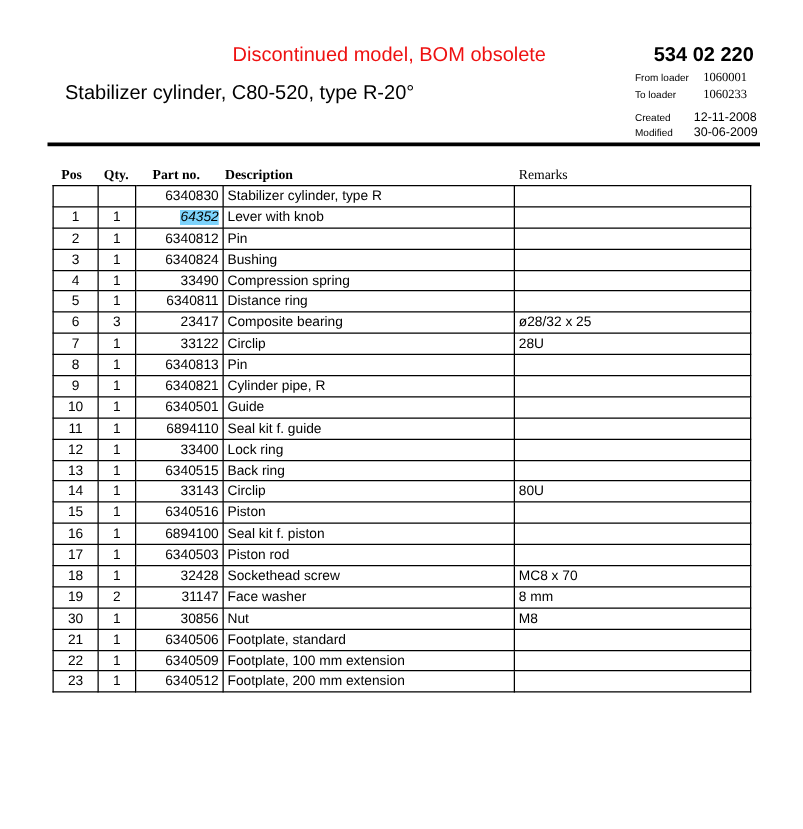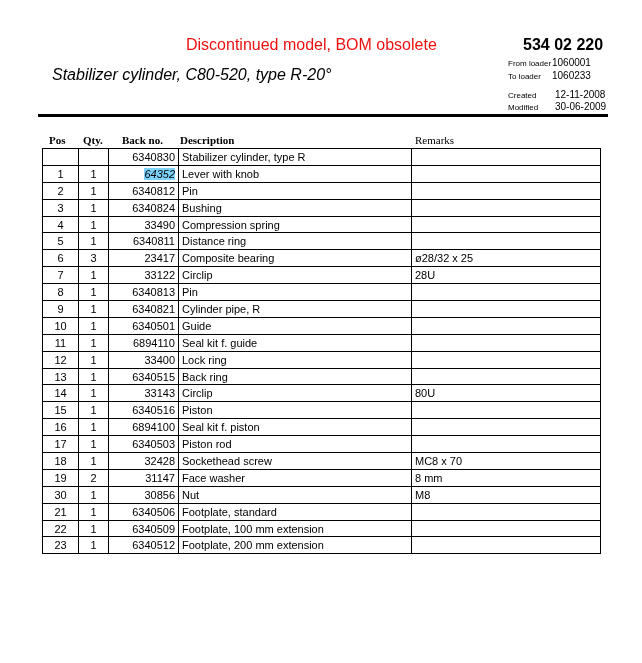--- a/index.html
+++ b/index.html
@@ -1,27 +1,27 @@
 <!DOCTYPE html>
 <html><head>
   <meta charset="utf-8">
   <style>
     html, body { margin: 0; padding: 0; background: #ffffff; }
     body { width: 642px; height: 663px; position: relative; overflow: hidden; font-family: "Liberation Sans", sans-serif; color: #000; }
     .notice { position: absolute; left: 186px; top: 36px; font-size: 16px; color: #ee1111; white-space: nowrap; }
     .docno { position: absolute; left: 523px; top: 36px; font-size: 16px; font-weight: bold; white-space: nowrap; }
-    .title { position: absolute; left: 52px; top: 66px; font-size: 16px; white-space: nowrap; font-style: italic; }
+    .title { position: absolute; left: 52px; top: 66px; font-size: 16px; white-space: nowrap; }
     .meta { position: absolute; font-size: 10px; white-space: nowrap; }
     .meta .lbl { font-size: 8px; display: inline-block; text-align: left; }
     .m1 { left: 508px; top: 57px; }
     .m2 { left: 508px; top: 70px; }
     .m3 { left: 508px; top: 89px; }
     .m4 { left: 508px; top: 101px; }
     .m1 .lbl, .m2 .lbl { width: 44px; }
-    .m1 .val, .m2 .val { display: inline-block; width: 56px; text-align: left; }
+    .m1 .val, .m2 .val { display: inline-block; width: 56px; text-align: center; font-family: Liberation Serif, serif; }
     .m3 .lbl, .m4 .lbl { width: 44px; }
     .m3 .val, .m4 .val { display: inline-block; margin-left: 3px; }
     .rule { position: absolute; left: 38px; top: 114px; width: 570px; height: 3px; background: #000; }
     .head { position: absolute; top: 134px; font-family: "Liberation Serif", serif; font-weight: bold; font-size: 11px; white-space: nowrap; }
     .h-pos { left: 49px; text-align: center; }
     .h-qty { left: 83px; }
     .h-part { left: 122px; }
     .h-desc { left: 180px; }
     .h-rem { left: 415px; font-weight: normal; }
     table.bom { position: absolute; left: 42px; top: 148px; border-collapse: collapse; font-size: 11px; }
@@ -50,21 +50,21 @@
   <span class="lbl">Created</span><span class="val">12-11-2008</span>
 </div>
 <div class="meta m4">
   <span class="lbl">Modified</span><span class="val">30-06-2009</span>
 </div>
 
 <div class="rule"></div>
 
 <div class="head h-pos">Pos</div>
 <div class="head h-qty">Qty.</div>
-<div class="head h-part">Back no.</div>
+<div class="head h-part">Part no.</div>
 <div class="head h-desc">Description</div>
 <div class="head h-rem">Remarks</div>
 
 <table class="bom">
   <tbody id="bom-body">
       <tr>
         <td class="c-pos"></td>
         <td class="c-qty"></td>
         <td class="c-part">6340830</td>
         <td class="c-desc">Stabilizer cylinder, type R</td>

